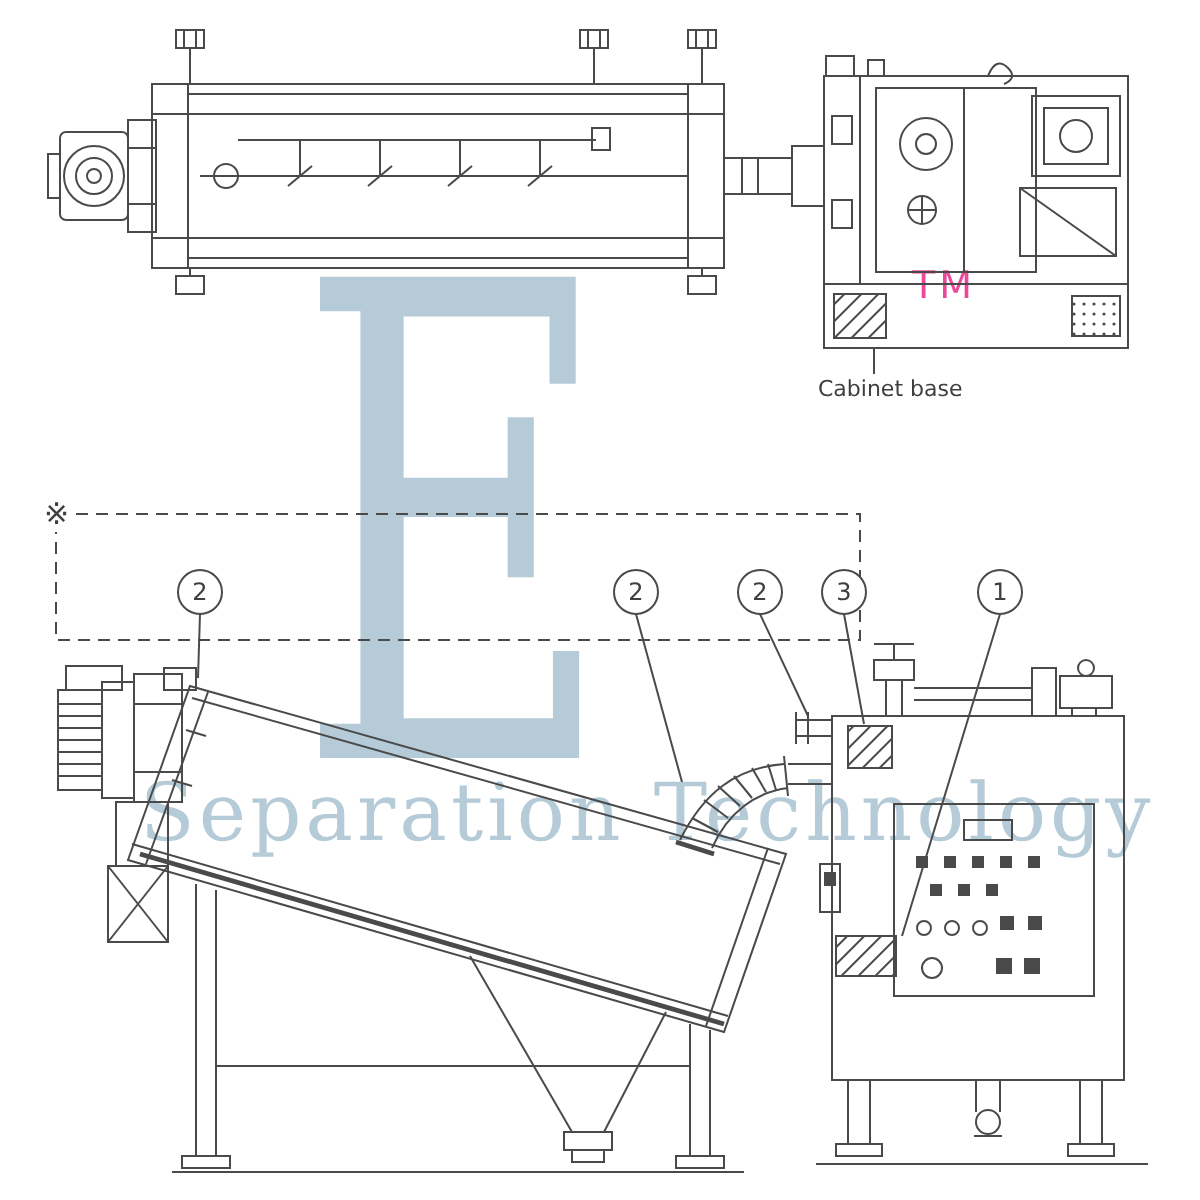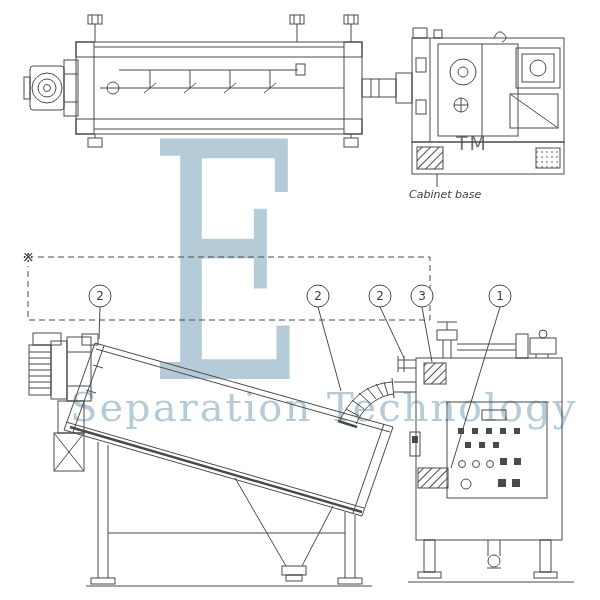--- a/index.html
+++ b/index.html
@@ -15,36 +15,36 @@
     transform:scaleX(0.66); transform-origin:top left;
     user-select:none; white-space:nowrap;
   }
   .watermark-text {
     position:absolute; left:70px; top:384px; z-index:0;
     font-family:"DejaVu Serif","Liberation Serif",serif;
     font-size:40px; color:#b6cbd8; letter-spacing:2px; white-space:nowrap;
   }
   .watermark-tm {
     position:absolute; left:456px; top:132px; z-index:0;
-    font-size:19px; color:#737373; letter-spacing:2px;
+    font-size:19px; color:#ec4899; letter-spacing:2px;
     font-family:"DejaVu Sans","Liberation Sans",sans-serif;
   }
 
   
   #art { position:absolute; left:0; top:0; z-index:1;
          stroke:#4a4a4a; fill:none; stroke-width:1; }
   #art text { stroke:none; fill:#3f3f3f; font-size:12px;
               font-family:"DejaVu Sans","Liberation Sans",sans-serif; }
   #art .thick { stroke-width:2.4; }
   #art .solid { fill:#4a4a4a; stroke:none; }
   #art .balloon { fill:#ffffff; }
 
   
   .label { position:absolute; z-index:2; color:#3f3f3f;
-           font-family:"DejaVu Sans","Liberation Sans",sans-serif;font-style:italic; }
+           font-family:"DejaVu Sans","Liberation Sans",sans-serif; }
   .label-cabinet-base { left:409px; top:188px; font-size:11px; }
   .label-reference { left:20px; top:248px; font-size:15px; background:#fff; padding:0 2px; }
 </style>
 </head>
 <body>
 
 <div class="stage">
 
   <div class="watermark-letter">E</div>
   <div class="watermark-text">Separation Technology</div>

